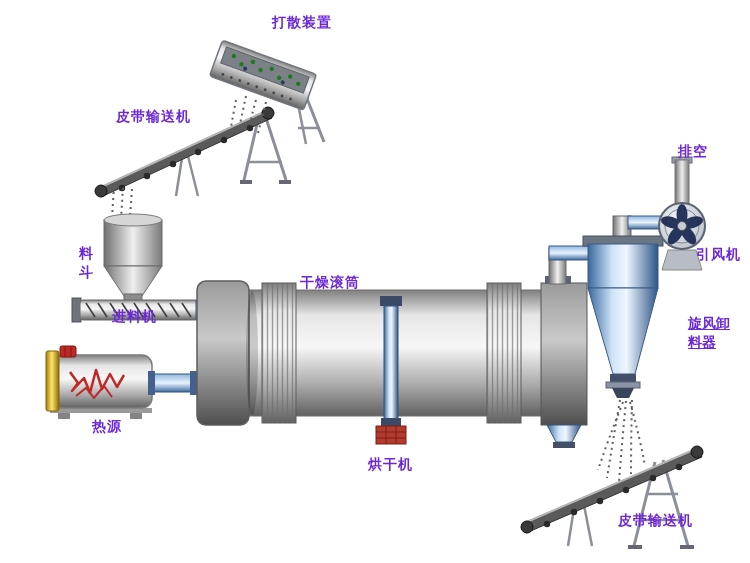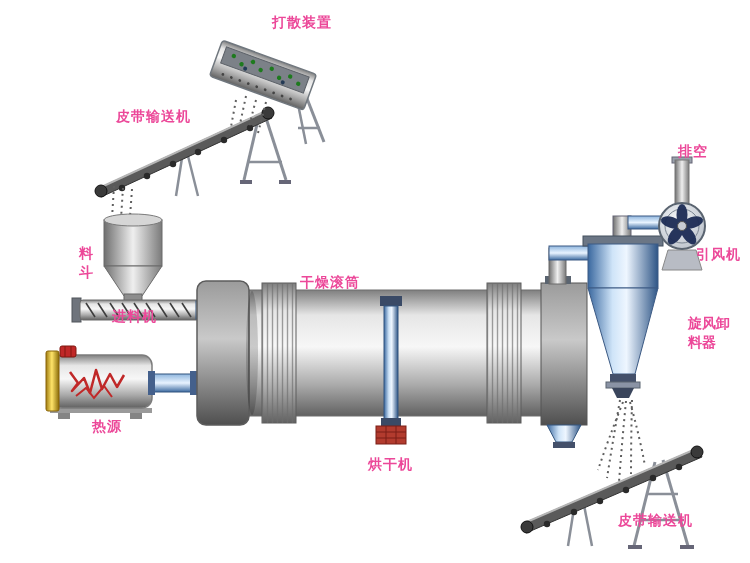--- a/index.html
+++ b/index.html
@@ -1,19 +1,19 @@
 <!DOCTYPE html>
 <html><head>
 <meta charset="utf-8">
 <style>
   html,body{margin:0;padding:0;background:#fff;}
   #stage{position:relative;width:750px;height:563px;background:#ffffff;overflow:hidden;
          font-family:"Liberation Sans",sans-serif;}
   #stage svg{position:absolute;left:0;top:0;}
-  .label{position:absolute;font:700 14px/1.2 "Liberation Sans",sans-serif;color:#ec4899;
+  .label{position:absolute;font:700 14px/1.2 "Liberation Sans",sans-serif;color:#6d28d9;
          white-space:nowrap;letter-spacing:1px;}
   .label.wrap{white-space:normal;word-break:break-all;line-height:1.35;letter-spacing:0;margin-top:28px;}
 </style>
 </head>
 <body>
 
 <div id="stage">
 
 <svg width="750" height="563" viewBox="0 0 750 563">
   <defs>
@@ -259,16 +259,16 @@
 
 <div class="label" style="left:272px;top:14px;">打散装置</div>
 <div class="label" style="left:116px;top:108px;">皮带输送机</div>
 <div class="label wrap" style="left:79px;top:216px;width:16px;">料斗</div>
 <div class="label" style="left:112px;top:308px;">进料机</div>
 <div class="label" style="left:92px;top:418px;">热源</div>
 <div class="label" style="left:300px;top:274px;text-align:right;">干燥滚筒</div>
 <div class="label" style="left:368px;top:456px;">烘干机</div>
 <div class="label" style="left:678px;top:143px;">排空</div>
 <div class="label" style="left:696px;top:247px;font-family:Liberation Mono, monospace;">引风机</div>
-<div class="label wrap" style="left:688px;top:286px;width:46px;">旋风卸料器</div>
+<div class="label wrap" style="left:688px;top:286px;width:46px;text-decoration:underline;">旋风卸料器</div>
 <div class="label" style="left:618px;top:512px;">皮带输送机</div>
 
 </div>
 
 </body></html>

